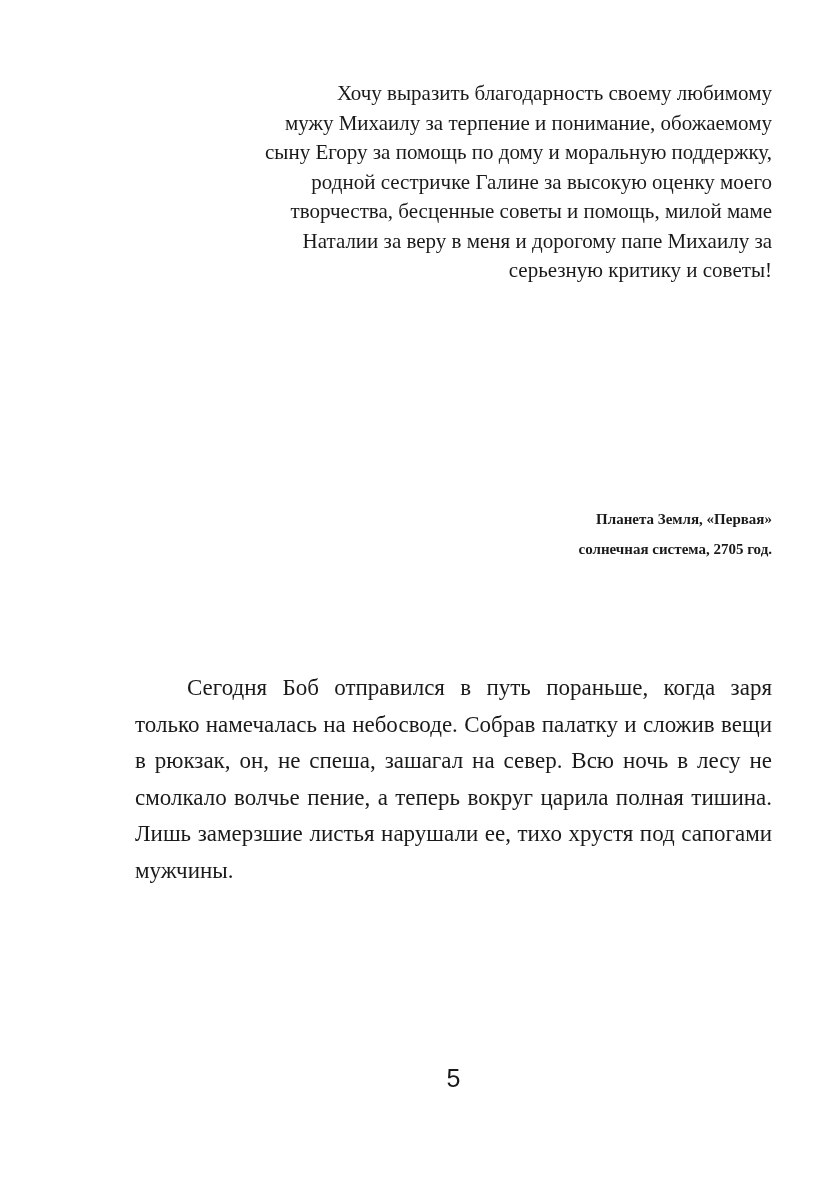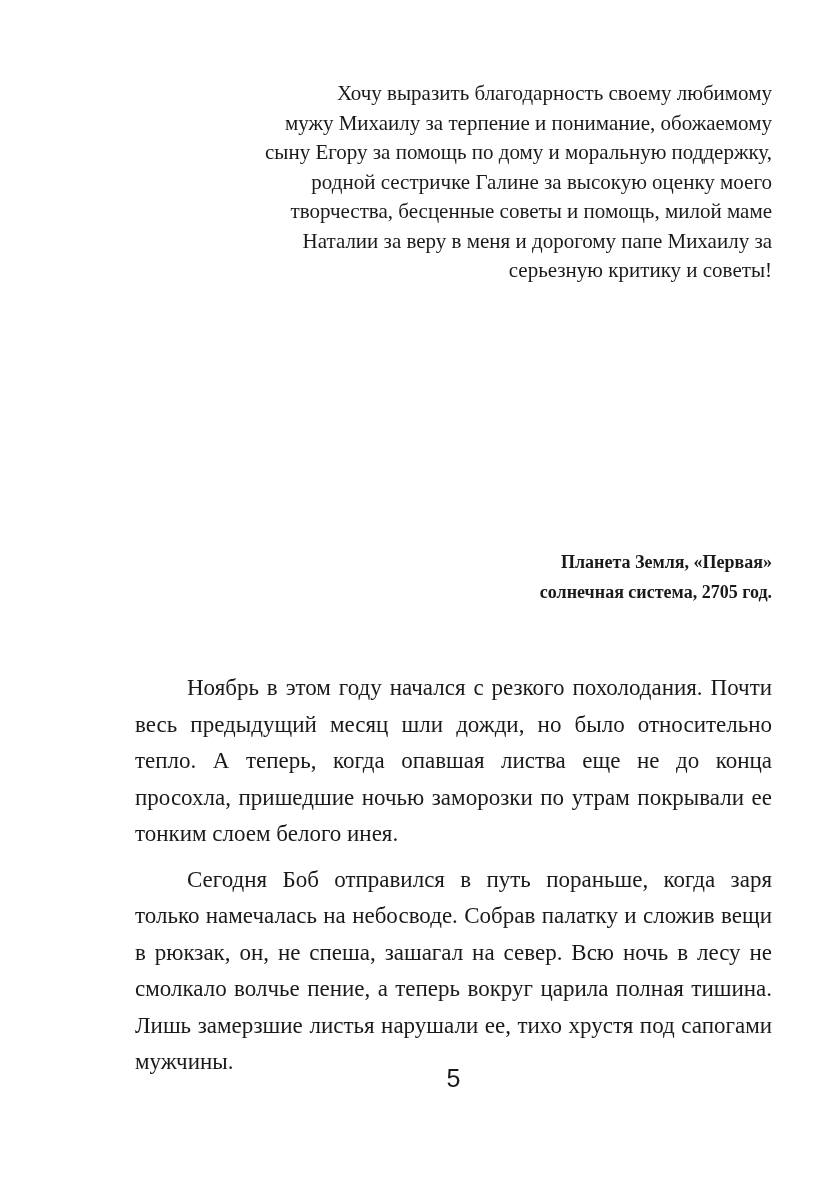--- a/index.html
+++ b/index.html
@@ -35,22 +35,22 @@
     font-size: 23px;
     font-weight: bold;
     letter-spacing: 1px;
     text-align: center;
     line-height: 30px;
   }
   .setting-caption {
     position: absolute;
     left: 135px;
     width: 637px;
-    top: 547px;
-    font-size: 18px;
+    top: 504px;
+    font-size: 15px;
     font-weight: bold;
     line-height: 30px;
     text-align: right;
     white-space: pre-line;
   }
   .body-text {
     position: absolute;
     left: 135px;
     width: 637px;
     top: 670px;
@@ -84,19 +84,18 @@
 родной сестричке Галине за высокую оценку моего
 творчества, бесценные советы и помощь, милой маме
 Наталии за веру в меня и дорогому папе Михаилу за
 серьезную критику и советы!</div>
 
 
   <div class="setting-caption">Планета Земля, «Первая»
 солнечная система, 2705 год.</div>
 
   <section class="body-text">
-    <p>Ноябрь в этом году начался с резкого похолодания. Почти весь предыдущий месяц шли дожди, но было относительно тепло. А теперь, когда опавшая листва еще не до конца просохла, пришедшие ночью заморозки по утрам покрывали ее тонким слоем белого инея.</p>
     <p>Сегодня Боб отправился в путь пораньше, когда заря только намечалась на небосводе. Собрав палатку и сложив вещи в рюкзак, он, не спеша, зашагал на север. Всю ночь в лесу не смолкало волчье пение, а теперь вокруг царила полная тишина. Лишь замерзшие листья нарушали ее, тихо хрустя под сапогами мужчины.</p>
   </section>
 
   <div class="page-number">5</div>
 
 </div>
 
 </body></html>

